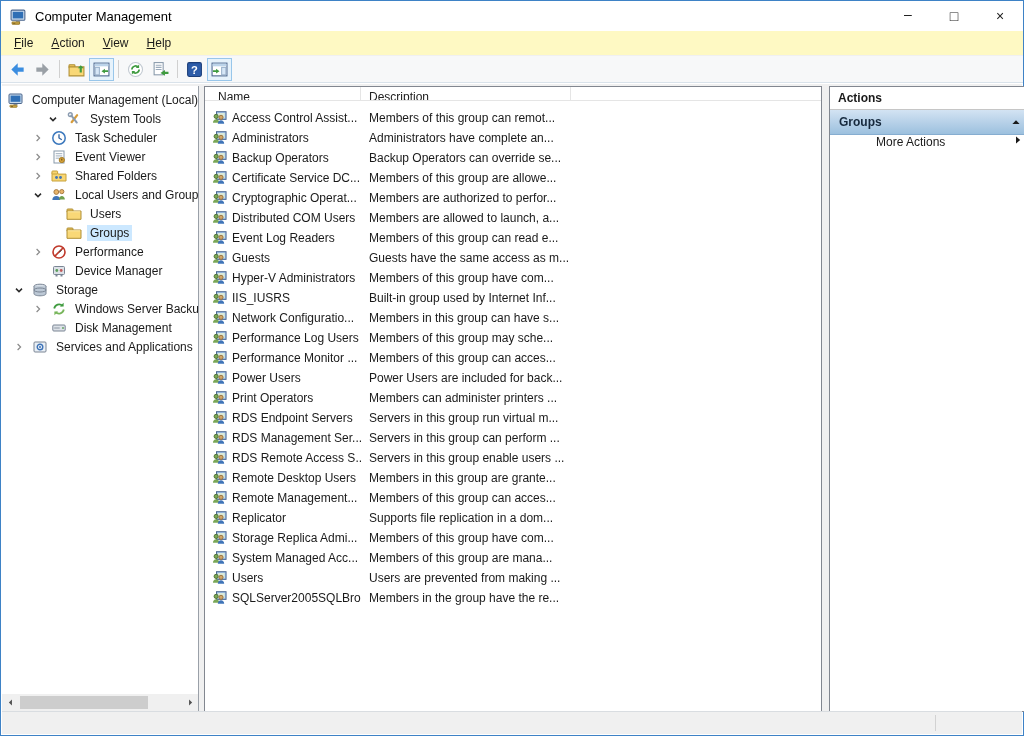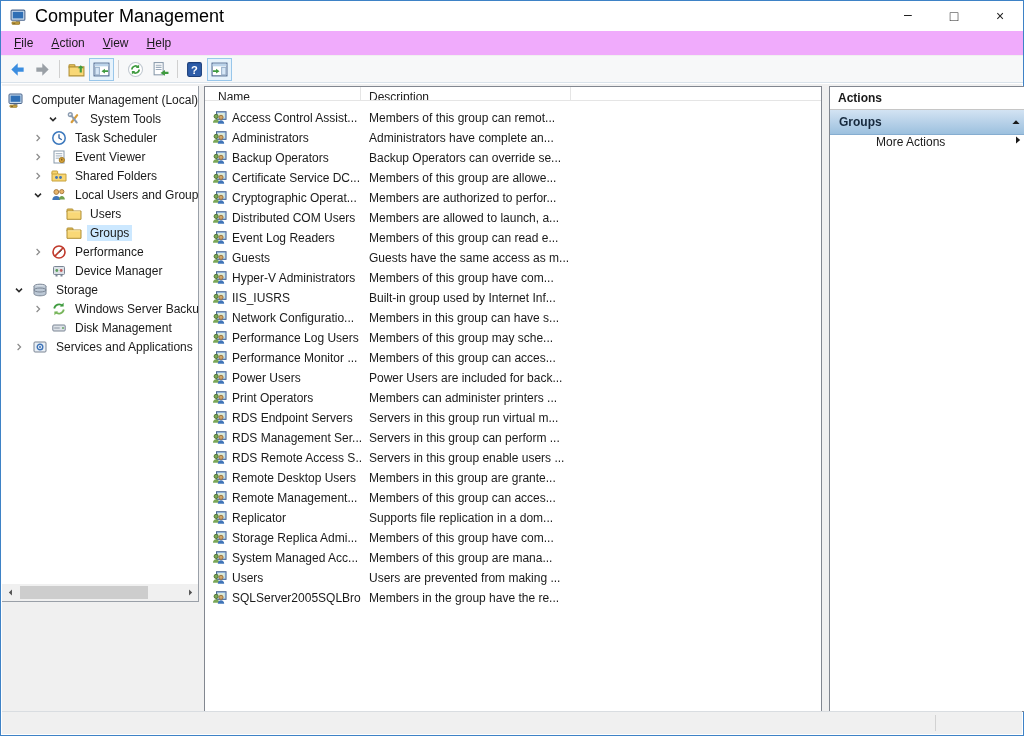--- a/index.html
+++ b/index.html
@@ -5,45 +5,45 @@
   * { box-sizing: border-box; margin: 0; padding: 0; }
   html,body { width:1024px; height:736px; overflow:hidden; background:#fff; }
   body { font-family:"Liberation Sans", sans-serif; font-size:12px; color:#1a1a1a; }
   svg { display:block; }
 
   .window { position:relative; width:1024px; height:736px; border:1px solid #3e82c6; background:#fff; }
 
   
   .titlebar { height:30px; display:flex; align-items:center; padding-left:9px; background:#fff; }
   .app-icon { width:17px; height:17px; margin-right:8px; flex:none; }
-  .title-text { font-size:18px; color:#000; }
+  .title-text { font-size:13px; color:#000; }
   .win-controls { margin-left:auto; display:flex; height:100%; }
   .win-btn { width:46px; height:100%; display:flex; align-items:center; justify-content:center;
              color:#222; font-size:14px; }
   .win-btn.min span { position:relative; top:-2px; }
 
   
-  .menubar { height:24px; display:flex; align-items:center; padding-left:4px; background:#f0abfc; }
+  .menubar { height:24px; display:flex; align-items:center; padding-left:4px; background:#fef9c3; }
   .menu-item { padding:3px 9px; color:#1a1a1a; }
   .menu-item u { text-decoration:underline; }
 
   
   .toolbar { height:28px; background:#f7f8f9; border-top:1px solid #f0f0f0; border-bottom:1px solid #d9e2ea;
              display:flex; align-items:center; padding-left:4px; }
   .tb-btn { width:25px; height:23px; display:flex; align-items:center; justify-content:center;
             border:1px solid transparent; }
   .tb-btn svg { width:17px; height:17px; }
   .tb-btn.active { border:1px solid #98c6ea; background:#e6f2fb; }
   .tb-sep { width:1px; height:18px; background:#d0d0d0; margin:0 4px; flex:none; }
 
   
   .content { position:absolute; top:83px; left:1px; right:1px; bottom:24px; background:#f0f0f0; }
 
   
-  .tree-panel { position:absolute; left:0; top:2px; width:197px; height:516px; background:#fff;
+  .tree-panel { position:absolute; left:0; top:2px; width:197px; height:626px; background:#fff;
                 border-right:1px solid #9aa0a8; border-bottom:1px solid #9aa0a8; }
   .tree { padding-top:4px; height:calc(100% - 17px); overflow:hidden; }
   .tree-row { height:19px; display:flex; align-items:center; white-space:nowrap; overflow:hidden; }
   .expander { width:18px; flex:none; display:flex; align-items:center; }
   .expander svg { width:10px; height:10px; }
   .tree-icon { width:16px; height:16px; flex:none; margin-right:5px; }
   .tree-icon svg { width:16px; height:16px; }
   .tree-label { padding:1px 3px; }
   .tree-label.selected { background:#cce8ff; }
 

